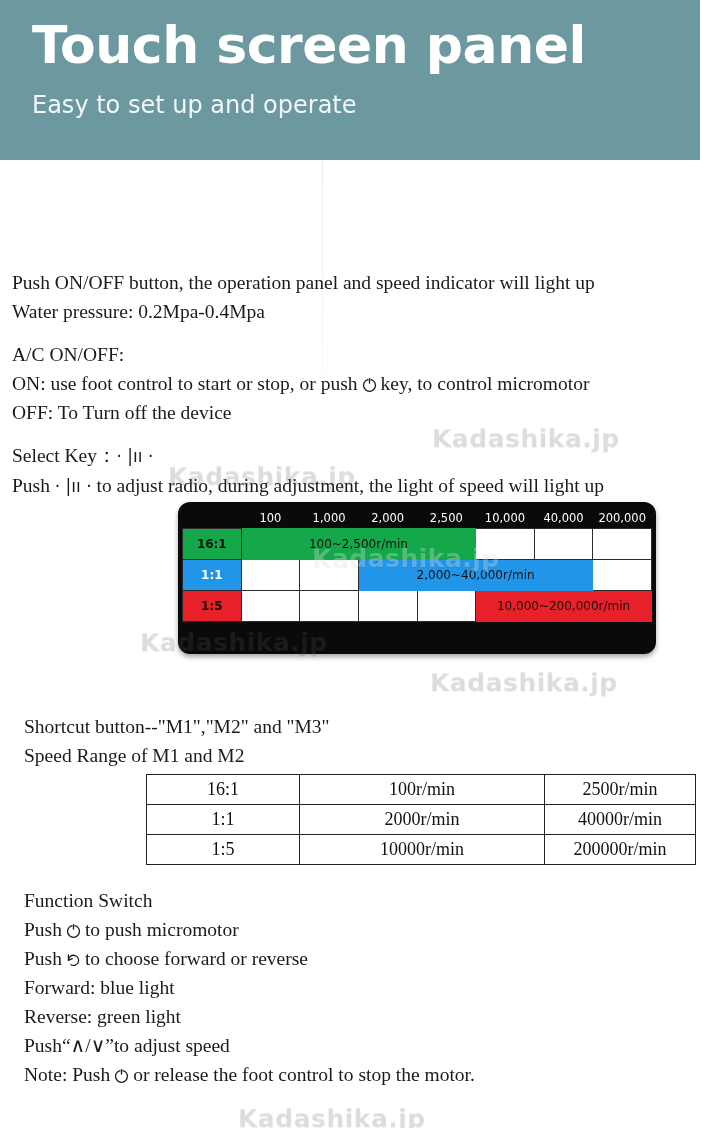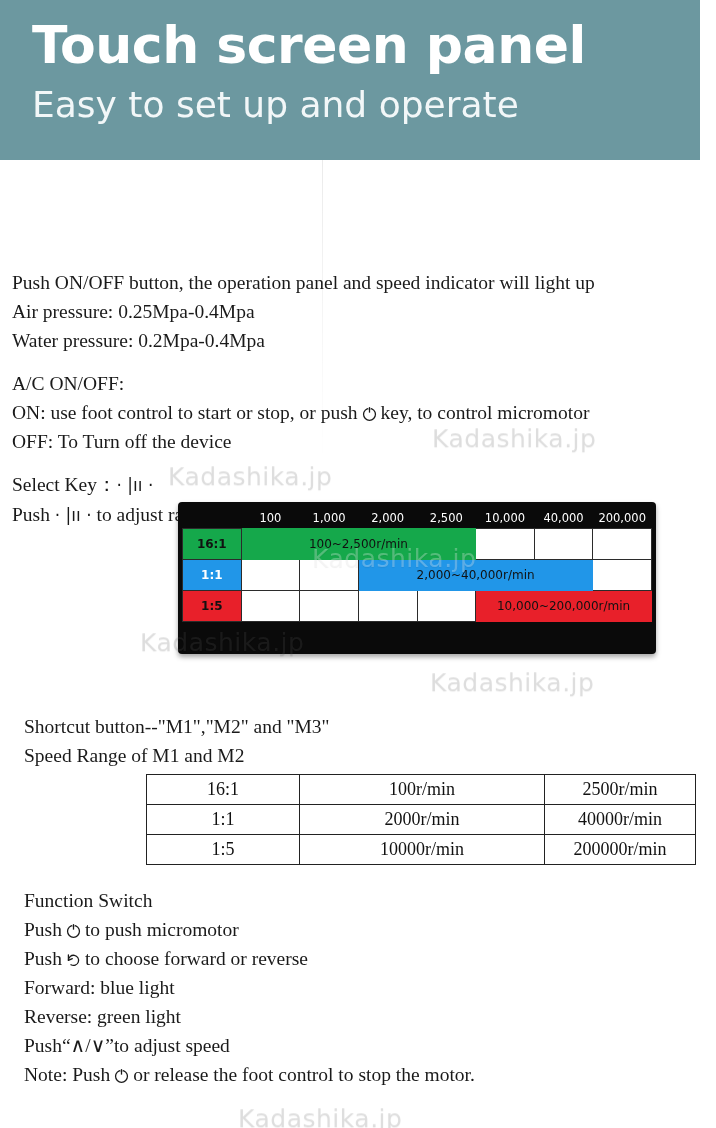--- a/index.html
+++ b/index.html
@@ -39,21 +39,21 @@
     font-weight: bold;
     font-size: 52px;
     line-height: 62px;
     letter-spacing: -0.5px;
     color: #ffffff;
     white-space: nowrap;
   }
   .banner-sub {
     font-family: "DejaVu Sans", sans-serif;
     font-weight: normal;
-    font-size: 36px;
+    font-size: 24px;
     line-height: 46px;
     color: #f2f7f8;
     margin-top: 6px;
     white-space: nowrap;
   }
 
   
   .right-seam {
     position: absolute;
     right: 0;
@@ -102,21 +102,21 @@
   }
 
   
   .chart-wrap {
     position: absolute;
     left: 178px;
     top: 502px;
     width: 478px;
     height: 152px;
     background: #0a0a0a;
-    border-radius: 4px;
+    border-radius: 12px;
     box-shadow: 0 3px 5px rgba(0,0,0,0.35);
     padding: 6px 4px 10px 4px;
     box-sizing: border-box;
   }
   table.speed {
     border-collapse: collapse;
     width: 470px;
     table-layout: fixed;
     margin: 0 auto;
     font-family: "DejaVu Sans", sans-serif;
@@ -204,21 +204,21 @@
     line-height: 29px;
     color: #1a1a1a;
   }
 
   
   .wm {
     position: absolute;
     color: rgba(255,255,255,0.78);
     font-family: "DejaVu Sans", sans-serif;
     font-size: 25px;
-    font-weight: normal;
+    font-weight: bold;
     letter-spacing: 0.5px;
     text-shadow: 0 1px 1px rgba(0,0,0,0.06);
     pointer-events: none;
     white-space: nowrap;
   }
   .wm.dim { color: rgba(120,120,120,0.16); }
   .wm1 { left: 432px; top: 424px; }
   .wm2 { left: 168px; top: 462px; }
   .wm3 { left: 312px; top: 544px; color: rgba(255,255,255,0.28); }
   .wm4 { left: 140px; top: 628px; }
@@ -235,21 +235,20 @@
     <div class="banner-sub">Easy to set up and operate</div>
   </div>
 
   <div class="right-seam"></div>
   <div class="faint-line"></div>
 
   <div class="body-text">
 
     <div class="para">
       <div class="line">Push ON/OFF button, the operation panel and speed indicator will light up</div>
-      <div class="line">Air pressure: 0.25Mpa-0.4Mpa</div>
       <div class="line">Water pressure: 0.2Mpa-0.4Mpa</div>
     </div>
 
     <div class="para">
       <div class="line">A/C ON/OFF:</div>
       <div class="line">
         <span>ON: use foot control to start or stop, or push</span><span class="power-ico"><svg width="17" height="17" viewBox="0 0 20 20">
               <circle cx="10" cy="11" r="7" fill="none" stroke="#1a1a1a" stroke-width="1.5"></circle>
               <rect x="8.6" y="1.5" width="2.8" height="3.2" fill="#ffffff"></rect>
               <line x1="10" y1="2.5" x2="10" y2="9" stroke="#1a1a1a" stroke-width="1.5"></line>

